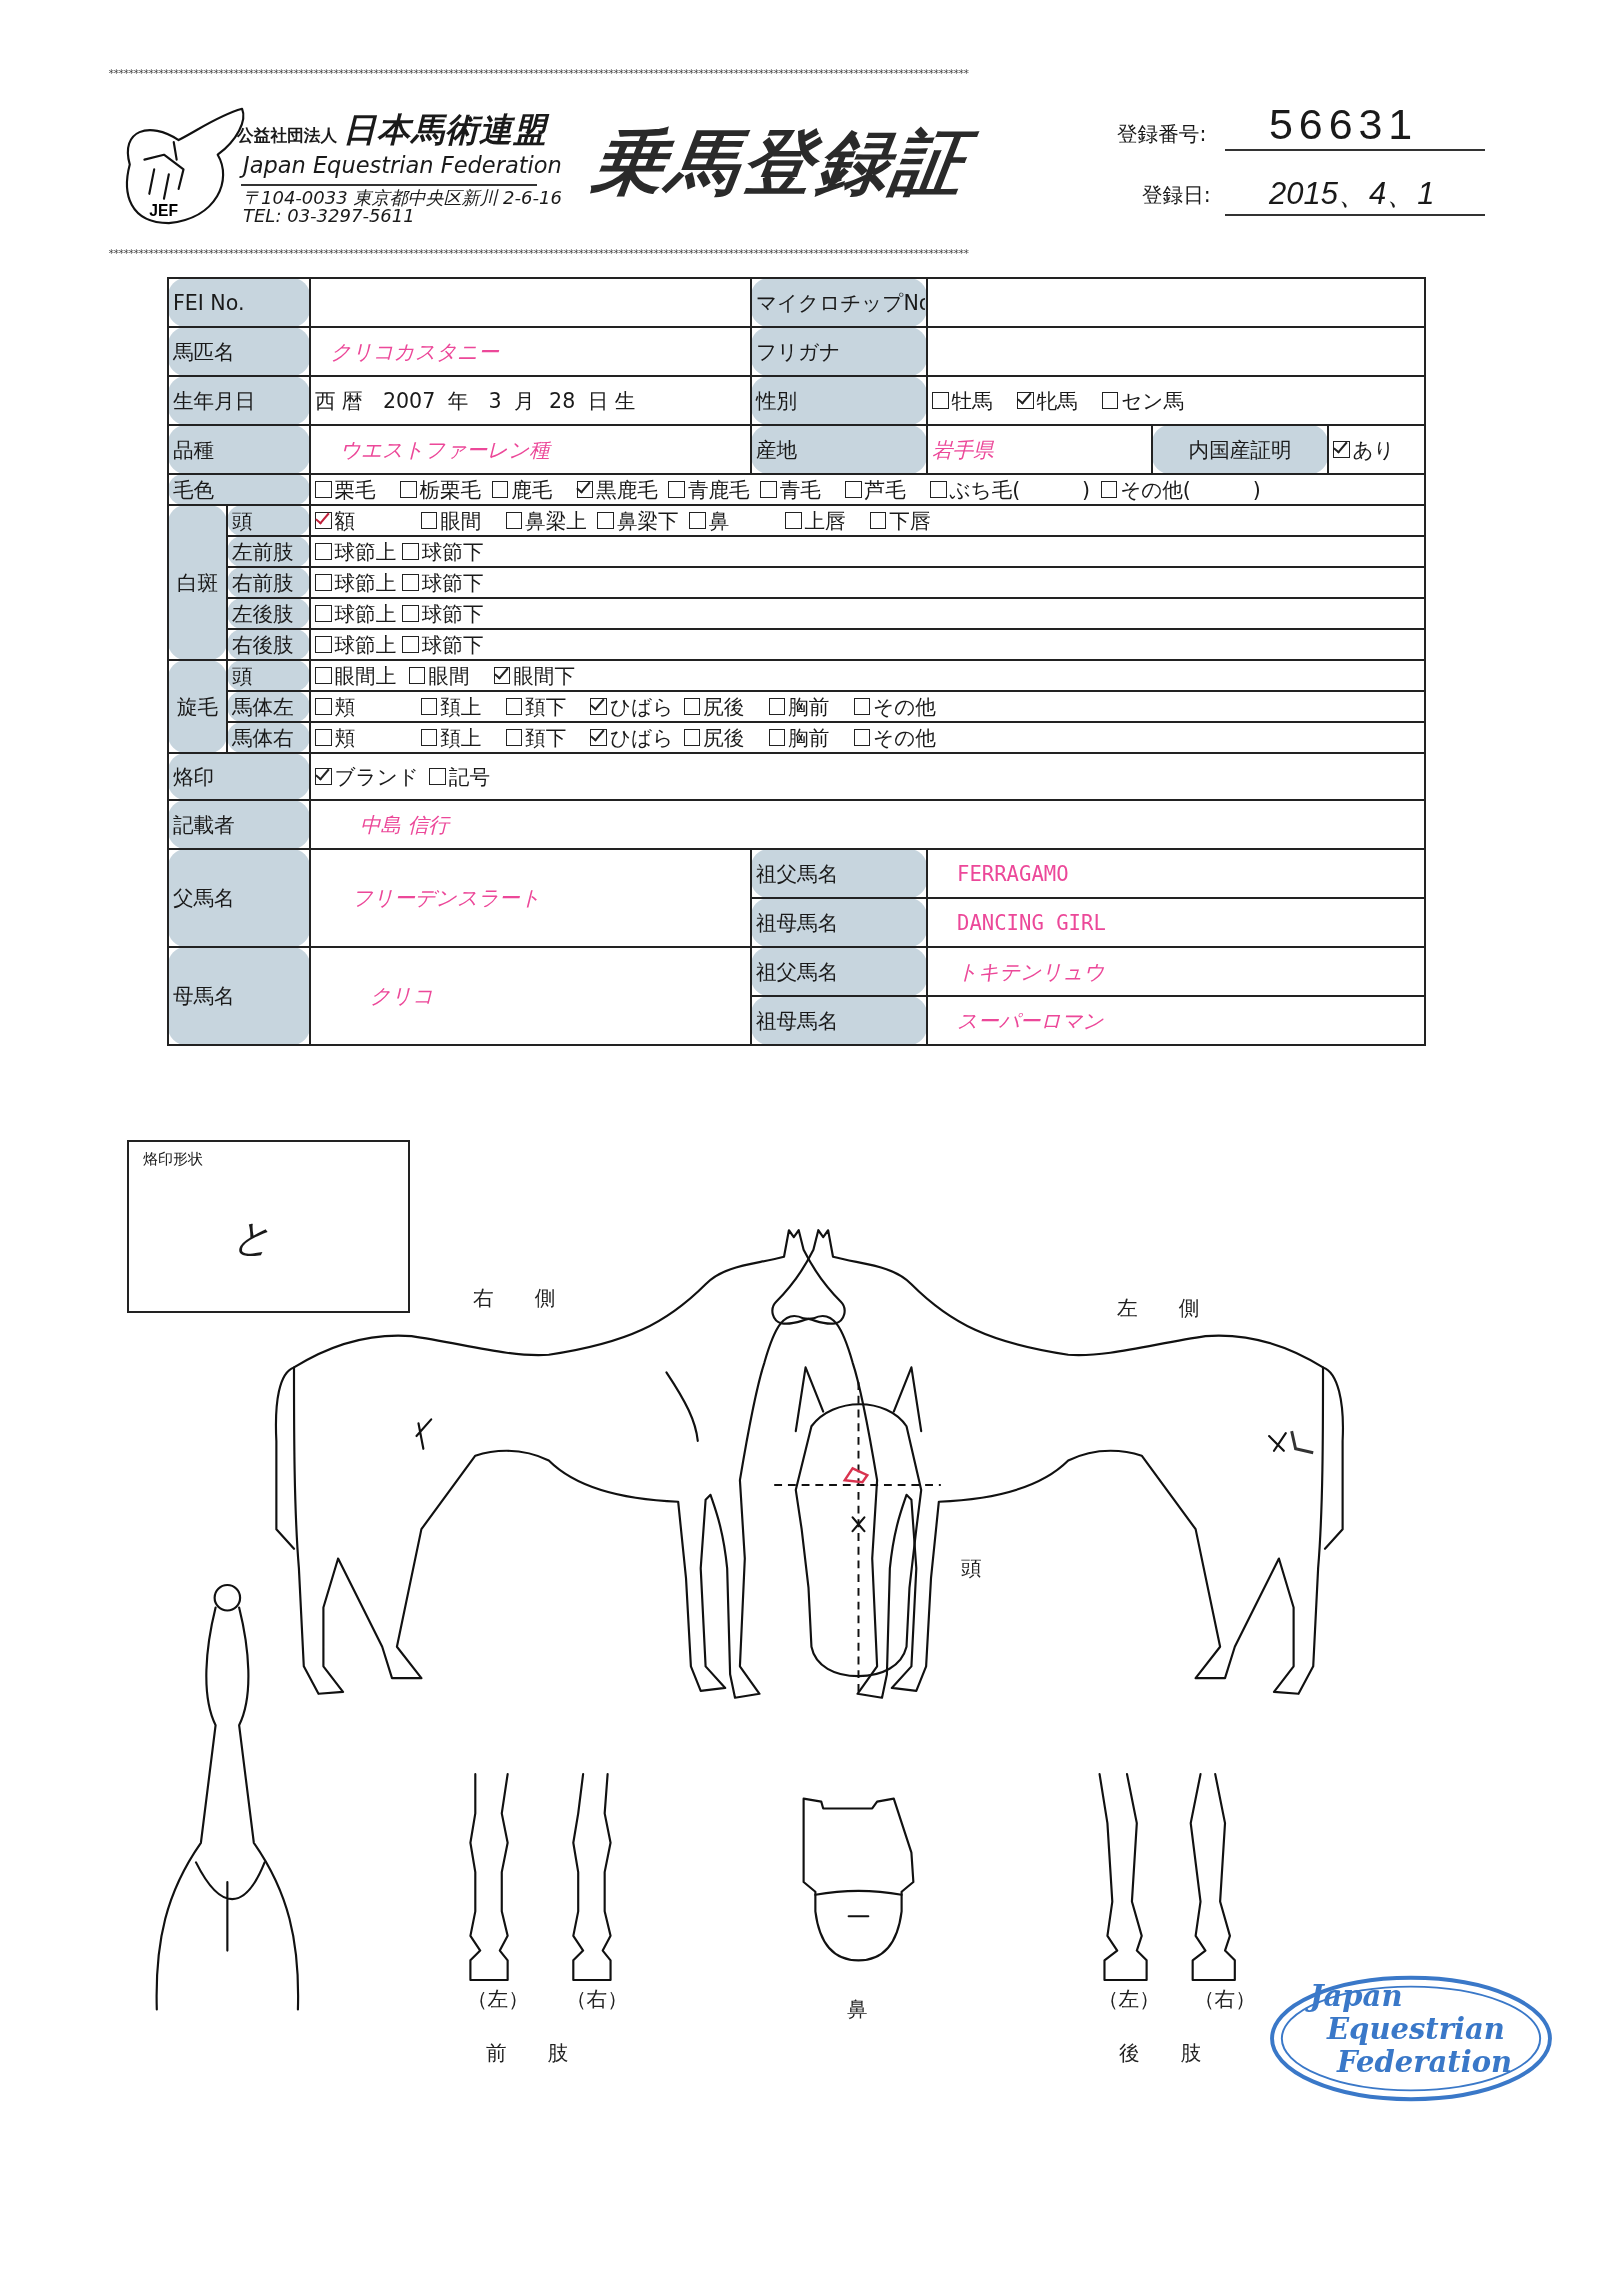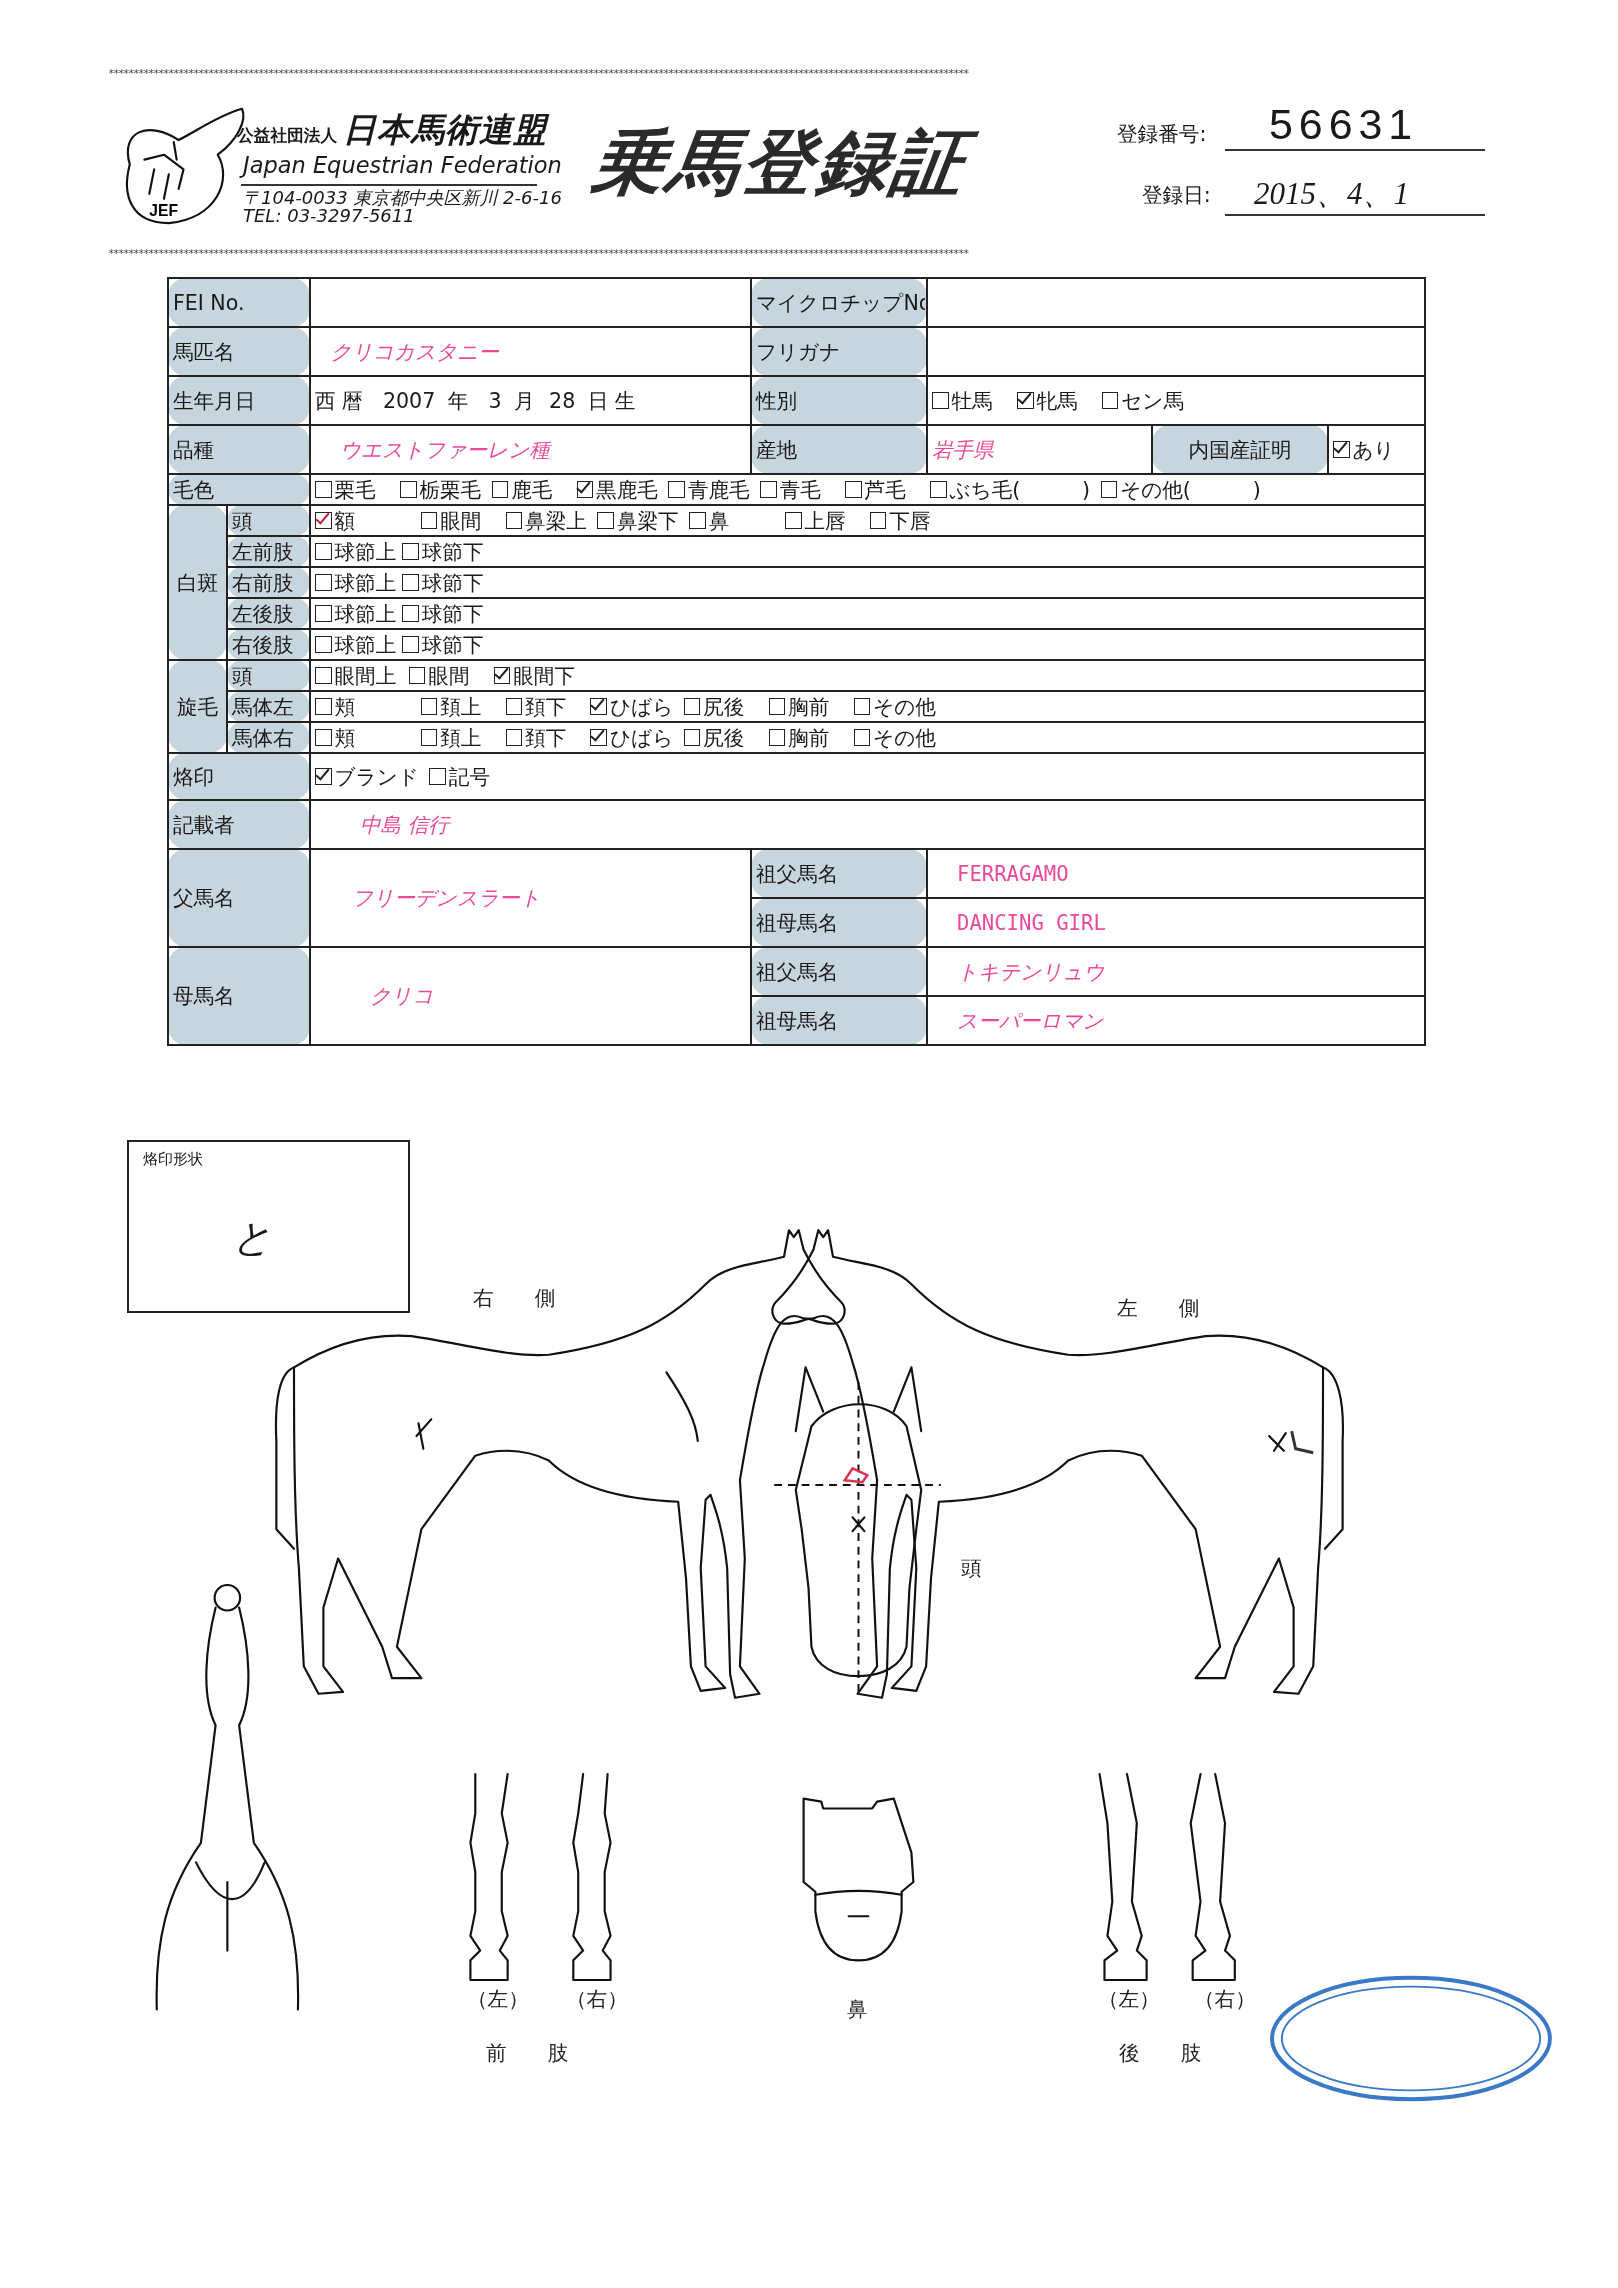--- a/index.html
+++ b/index.html
@@ -52,21 +52,21 @@
 <div class="abs org-addr" style="left:243px;top:206px;">TEL: 03-3297-5611</div>
 
 <div class="abs doc-title" style="left:593px;top:116px;">乗馬登録証</div>
 
 <div class="abs reg-label" style="left:1117px;top:120px;">登録番号:</div>
 <div class="abs uline" style="left:1225px;top:98px;width:260px;height:51px;">
   <span class="reg-val" style="position:absolute;left:44px;top:2px;font-size:43px;letter-spacing:5.9px;">56631</span>
 </div>
 <div class="abs reg-label" style="left:1142px;top:181px;">登録日:</div>
 <div class="abs uline" style="left:1225px;top:167px;width:260px;height:47px;">
-  <span style="position:absolute;left:29px;top:5.9px;font-size:31px;font-family:Liberation Serif, serif;font-style:italic;">2015、4、1</span>
+  <span style="position:absolute;left:44px;top:5.9px;font-size:31px;font-family:Liberation Sans, sans-serif;font-style:italic;">2015、4、1</span>
 </div>
 
 <div class="stars" style="top:247px;">****************************************************************************************************************************************************************************</div>
 
 <table class="form">
   <colgroup>
     <col style="width:59px">
       <col style="width:83px">
       <col style="width:441px">
       <col style="width:176px">
@@ -287,14 +287,19 @@
 <div class="abs lbl-sm" style="left:847px;top:1995px;">鼻</div>
 <div class="abs lbl-sm" style="left:1098px;top:1985px;">（左）</div>
 <div class="abs lbl-sm" style="left:1194px;top:1985px;">（右）</div>
 <div class="abs lbl-sm" style="left:1119px;top:2039px;white-space:pre;">後　　肢</div>
 
 <div class="stamp">
   <svg width="294" height="137" viewBox="0 0 300 140">
     <ellipse cx="150" cy="70" rx="142" ry="62" fill="none" stroke="#3a78c8" stroke-width="4"></ellipse>
     <ellipse cx="150" cy="70" rx="132" ry="53" fill="none" stroke="#3a78c8" stroke-width="2"></ellipse>
   </svg>
+  <div style="position:absolute;left:34px;top:9.8px;color:#3a78c8;font-family:'DejaVu Serif',serif;font-style:italic;font-weight:bold;line-height:33px;">
+    <div style="font-size:29px;padding-left:11.8px">Japan</div>
+    <div style="font-size:29px;padding-left:29px">Equestrian</div>
+    <div style="font-size:29px;padding-left:39px">Federation</div>
+  </div>
 </div>
 
 
 </body></html>

